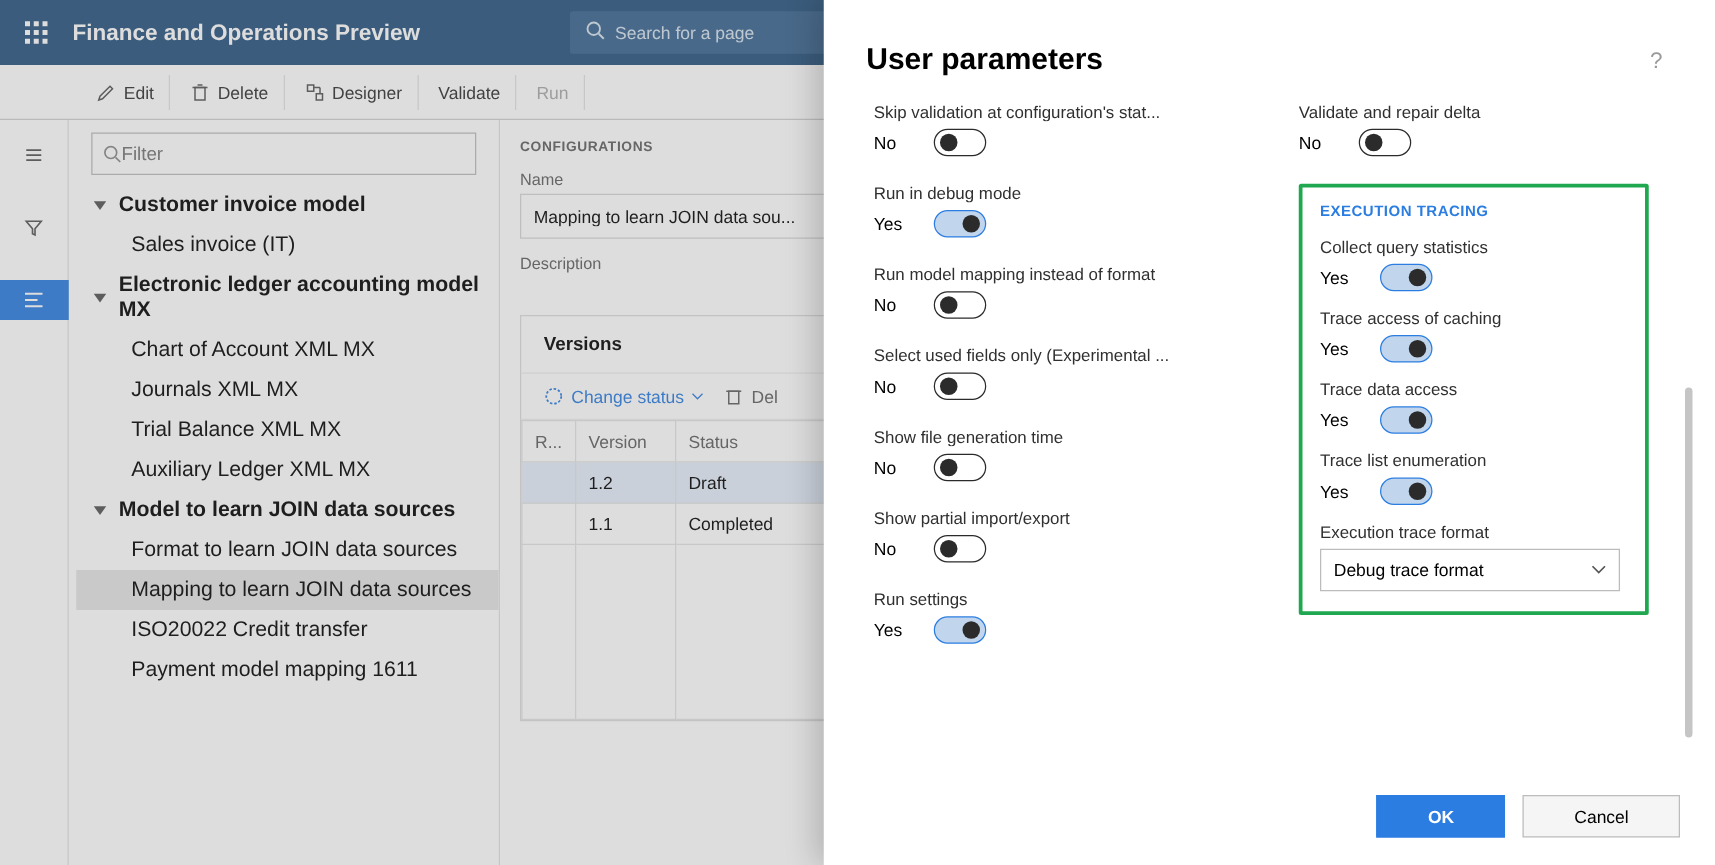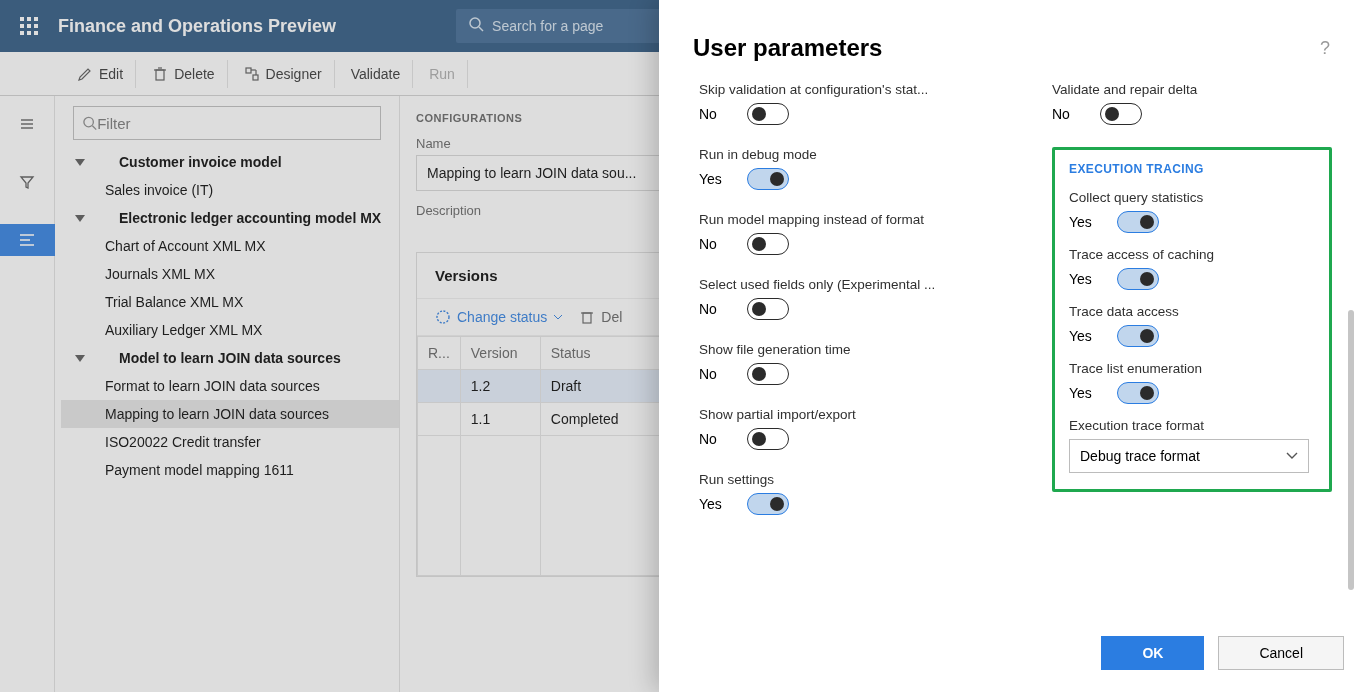--- a/index.html
+++ b/index.html
@@ -21,21 +21,21 @@
 
   .body-row { display: flex; height: calc(100% - 96px); }
   .leftrail { width: 55px; border-right: 1px solid #e1e1e1; display: flex; flex-direction: column; align-items: center; padding-top: 12px; gap: 26px; }
   .rail-btn { width: 32px; height: 32px; display: flex; align-items: center; justify-content: center; color: #555; }
   .rail-btn.active { background: #2b7de1; color: #fff; width: 55px; border-radius: 0; }
 
   .tree { width: 345px; border-right: 1px solid #e1e1e1; padding: 10px 0 0 6px; overflow: auto; }
   .tree-filter { margin: 0 18px 8px 12px; border: 1px solid #bcbcbc; height: 34px; display: flex; align-items: center; padding: 0 8px; }
   .tree-filter input { border: 0; outline: none; font-size: 15px; width: 100%; }
   .tree ul { list-style: none; }
-  .tree li { padding: 6px 12px 6px 0; font-size: 14px; cursor: default; display: flex; align-items: center; gap: 24px; }
+  .tree li { padding: 6px 12px 6px 0; font-size: 17px; cursor: default; display: flex; align-items: center; }
   .tree li.group { font-weight: 600; padding-left: 14px; }
   .tree li.leaf { padding-left: 44px; font-weight: 400; }
   .tree li.selected { background: #e5e5e5; }
   .caret { width: 0; height: 0; border-left: 5px solid transparent; border-right: 5px solid transparent; border-top: 7px solid #555; margin-right: 10px; }
 
   .detail { flex: 1; padding: 14px 0 0 0; position: relative; }
   .detail-section-label { font-size: 11px; letter-spacing: 0.5px; color: #606060; padding: 2px 16px 10px; font-weight: 600; }
   .detail-field { padding: 2px 16px 10px; }
   .detail-field label { font-size: 13px; color: #606060; display: block; margin-bottom: 4px; }
   .detail-field input { border: 1px solid #d6d6d6; height: 36px; padding: 0 10px; font-size: 14px; width: 100%; max-width: 480px; background: #fff; }
@@ -52,21 +52,21 @@
 
   
   .dim { position: absolute; inset: 0; background: rgba(120,120,120,0.25); pointer-events: none; }
   .app-root { position: relative; width: 100%; height: 100%; }
 
   
   .panel { position: absolute; top: 0; right: 0; width: 713px; height: 100%; background: #fff; box-shadow: -6px 0 24px rgba(0,0,0,0.2); display: flex; flex-direction: column; }
   .panel-hdr { padding: 34px 34px 20px; display: flex; align-items: center; justify-content: space-between; }
   .panel-title { font-size: 24px; font-weight: 700; }
   .help { color: #999; font-size: 18px; padding-right: 8px; }
-  .panel-body { flex: 1; display: flex; padding: 0 40px; gap: 60px; overflow: auto; justify-content: space-between; }
+  .panel-body { flex: 1; display: flex; padding: 0 40px; gap: 60px; overflow: auto; }
   .panel-col { display: flex; flex-direction: column; gap: 22px; width: 280px; }
   .setting { display: flex; flex-direction: column; gap: 6px; }
   .setting-label { font-size: 13.5px; color: #303030; white-space: nowrap; overflow: hidden; text-overflow: ellipsis; max-width: 240px; }
   .setting-row { display: flex; align-items: center; gap: 18px; }
   .setting-val { font-size: 14px; width: 30px; }
   .section-head { font-size: 12px; color: #2b7de1; font-weight: 600; letter-spacing: 0.4px; }
   .exec-box { border: 3px solid #1fa84f; padding: 12px 14px 16px; border-radius: 2px; }
   .exec-box .setting { margin-top: 14px; }
   .exec-box .section-head { margin-bottom: 0; }
   .toggle { width: 42px; height: 22px; border-radius: 11px; border: 1px solid #2b2b2b; position: relative; }

